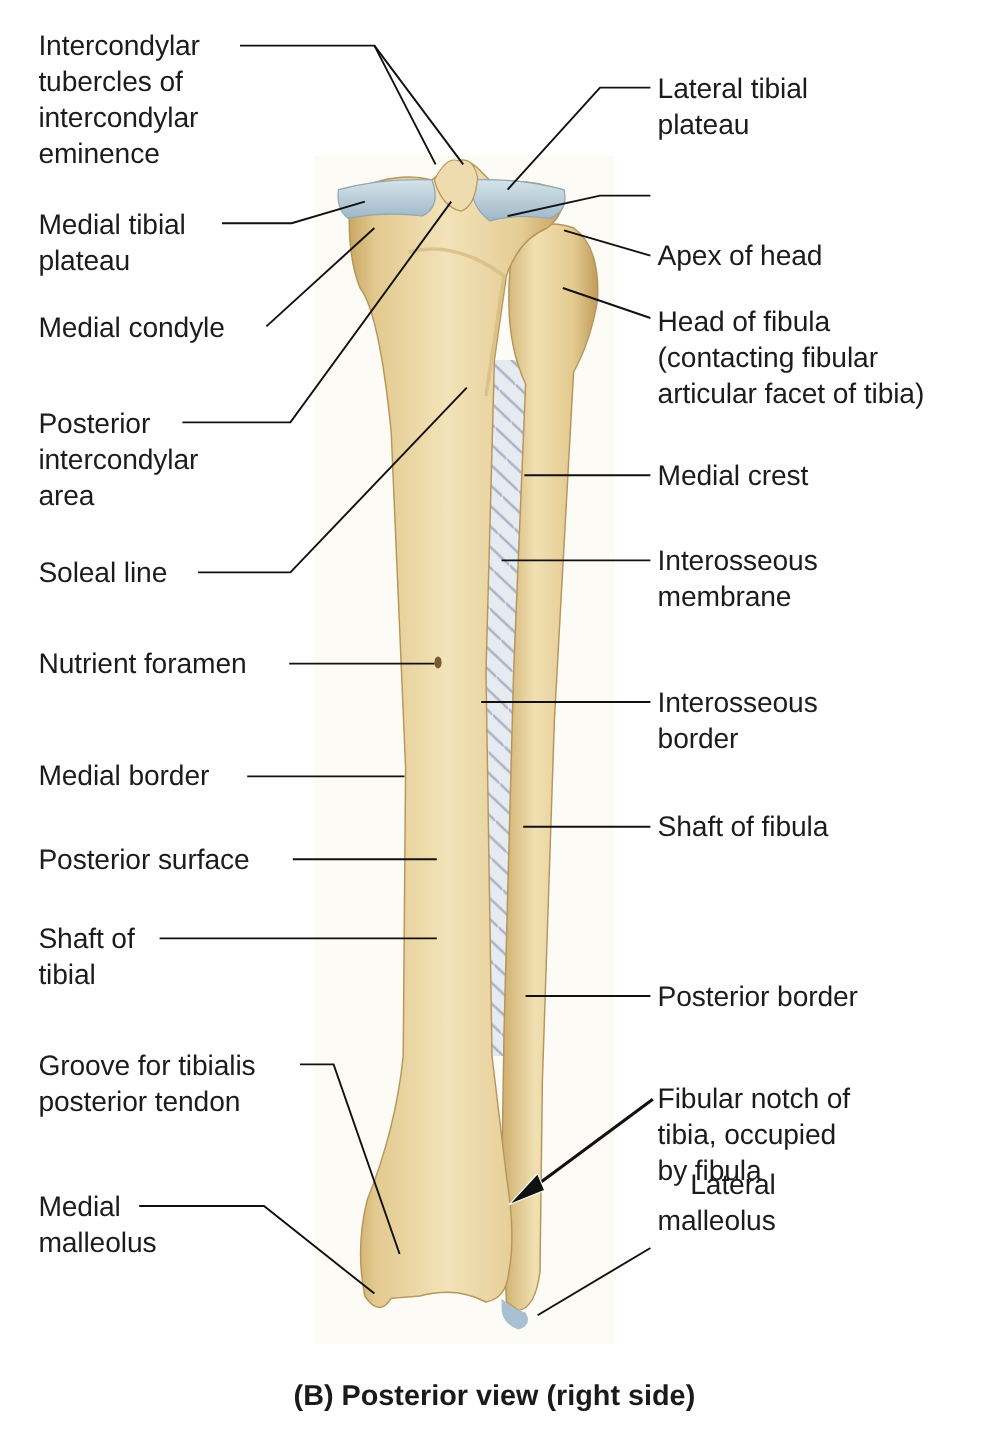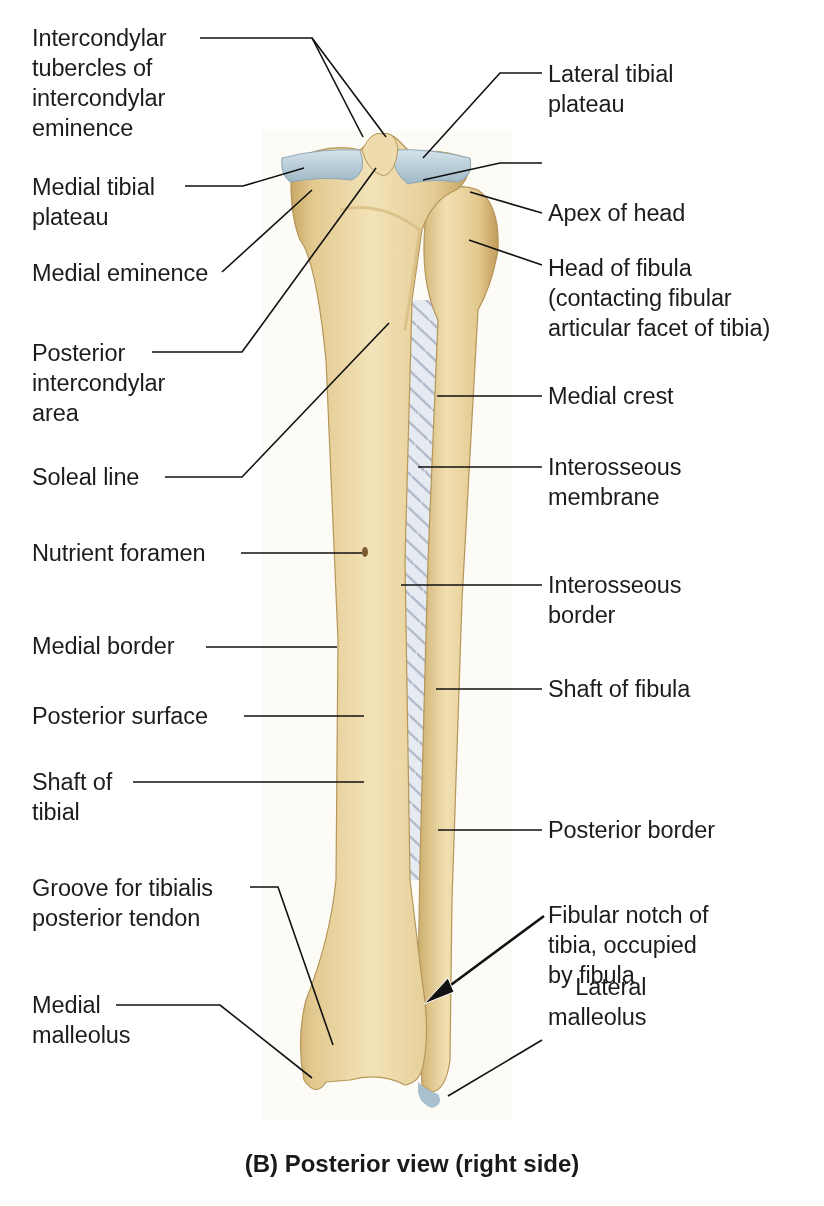--- a/index.html
+++ b/index.html
@@ -107,21 +107,21 @@
     <line x1="544" y1="916" x2="436" y2="996" stroke="#111" stroke-width="2.6"></line>
     <polygon points="424,1004 448,978 454,992" fill="#111" stroke="#fff" stroke-width="1"></polygon>
   </svg>
 
   <div class="lbl" style="left:32px;top:23px;">Intercondylar
 tubercles of
 intercondylar
 eminence</div>
   <div class="lbl" style="left:32px;top:172px;">Medial tibial
 plateau</div>
-  <div class="lbl" style="left:32px;top:258px;">Medial eminence</div>
+  <div class="lbl" style="left:32px;top:258px;">Medial condyle</div>
   <div class="lbl" style="left:32px;top:338px;">Posterior
 intercondylar
 area</div>
   <div class="lbl" style="left:32px;top:462px;">Soleal line</div>
   <div class="lbl" style="left:32px;top:538px;">Nutrient foramen</div>
   <div class="lbl" style="left:32px;top:631px;">Medial border</div>
   <div class="lbl" style="left:32px;top:701px;">Posterior surface</div>
   <div class="lbl" style="left:32px;top:767px;">Shaft of
 tibial</div>
   <div class="lbl" style="left:32px;top:873px;">Groove for tibialis

